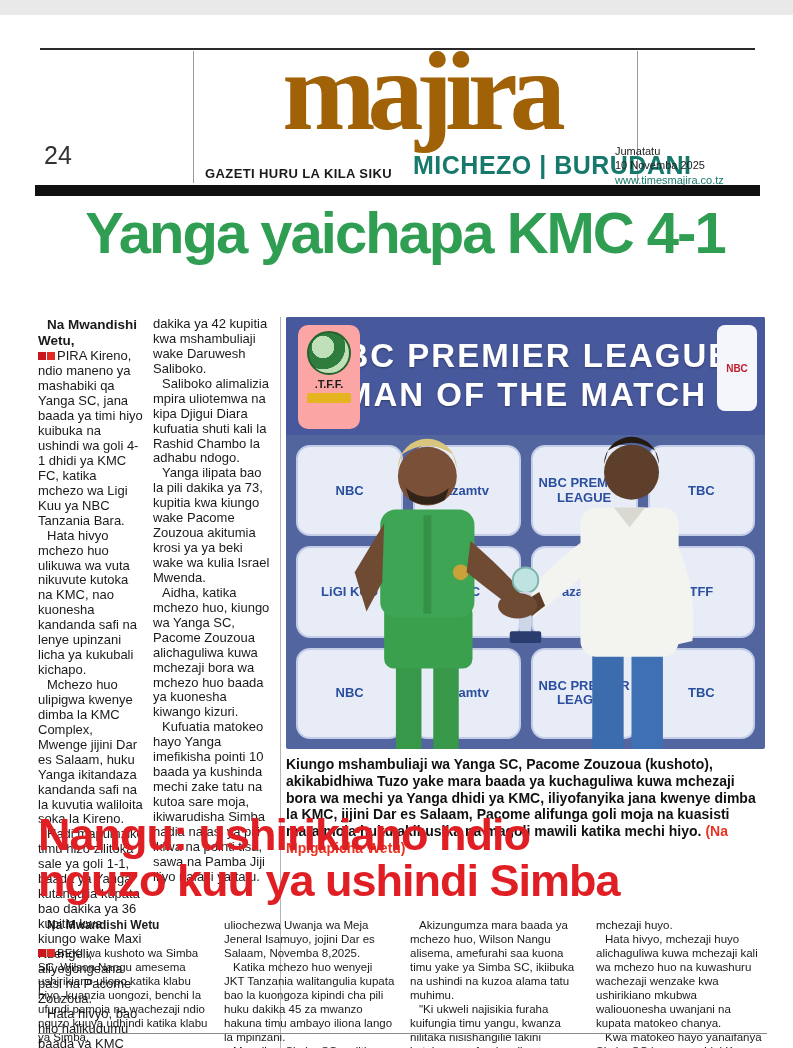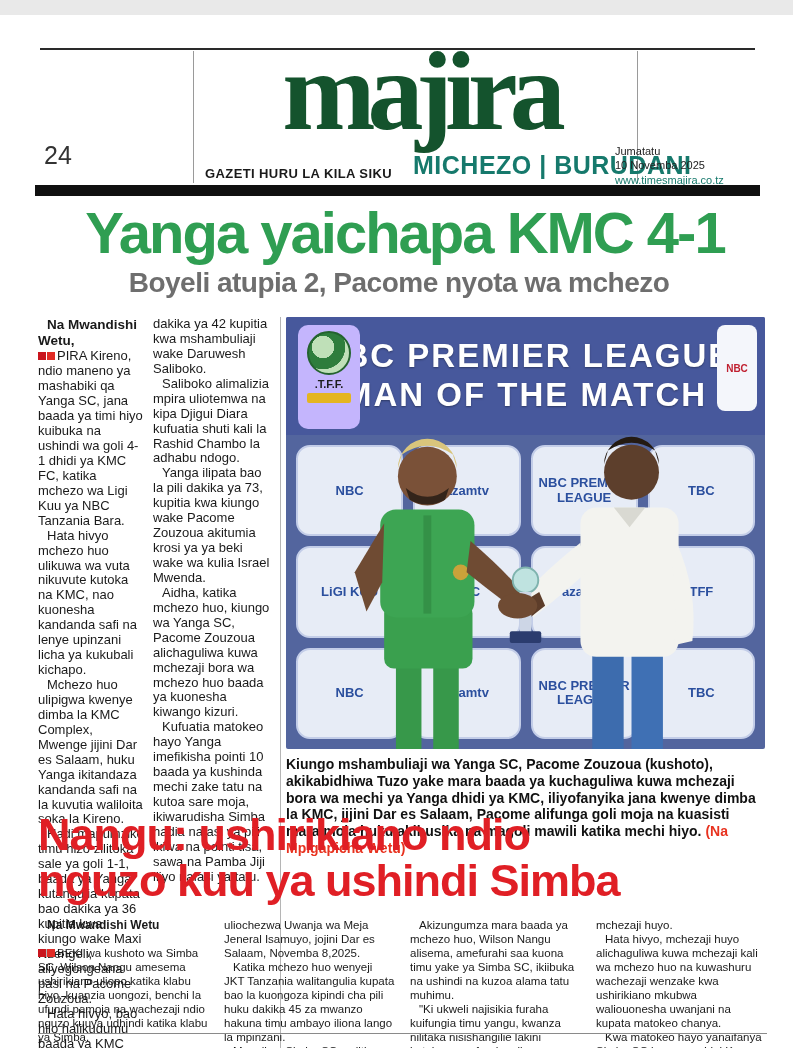--- a/index.html
+++ b/index.html
@@ -5,21 +5,21 @@
   html,body{margin:0;padding:0;background:#e9e9e9;}
   .page{position:relative;width:793px;height:1048px;background:#ffffff;margin:15px auto;
         font-family:"Liberation Sans",sans-serif;color:#1a1a1a;overflow:hidden;}
   
   .top-rule{position:absolute;left:40px;right:38px;top:33px;height:2px;background:#2a2a2a;}
   .page-num{position:absolute;left:44px;top:126px;font-size:25px;color:#333;}
   .vline{position:absolute;top:36px;height:132px;width:1px;background:#9a9a9a;}
   .vline.v1{left:193px;} .vline.v2{left:637px;}
   .logo{position:absolute;left:215px;top:18px;width:410px;text-align:center;
         font-family:"Liberation Serif",serif;font-weight:bold;font-size:112px;
-        letter-spacing:-8px;color:#14532d;line-height:1.05;}
+        letter-spacing:-8px;color:#a16207;line-height:1.05;}
   .tagline{position:absolute;left:205px;top:151px;font-size:13px;font-weight:bold;letter-spacing:.4px;}
   .section-label{position:absolute;left:413px;top:136px;font-size:25px;font-weight:bold;
         color:#16796c;letter-spacing:.5px;white-space:nowrap;}
   .dateblock{position:absolute;left:615px;top:129px;width:145px;
         font-size:11px;line-height:1.3;color:#222;}
   .dateblock .url{color:#16796c;font-weight:normal;}
   .black-bar{position:absolute;left:35px;right:33px;top:170px;height:11px;background:#101010;}
   
   .headline1{position:absolute;left:30px;right:13px;top:184px;text-align:center;
         font-size:58px;font-weight:bold;letter-spacing:-2px;color:#2f9e52;white-space:nowrap;}
@@ -35,21 +35,21 @@
   .a1col p.pfirst,.a2col p.pfirst{text-indent:0;}
   .sq{display:inline-block;width:8px;height:8px;background:#c9151d;margin-right:1px;vertical-align:baseline;}
   .sq.sq2{background:#e02a24;margin-right:2px;}
   
   .photo-wrap{flex:1;border-left:1px solid #b5b5b5;padding-left:5px;}
   .photo{position:relative;width:100%;height:432px;background:#53659e;overflow:hidden;border-radius:2px;}
   .banner{position:absolute;left:0;right:0;top:0;height:118px;background:#47589c;
         display:flex;flex-direction:column;align-items:center;justify-content:center;
         color:#fff;font-weight:bold;letter-spacing:2px;text-align:center;}
   .banner .bl{font-size:33px;line-height:1.18;text-shadow:0 1px 2px rgba(0,0,0,.35);white-space:nowrap;}
-  .tff-badge{position:absolute;left:12px;top:8px;width:62px;height:98px;background:#c4b5fd;
+  .tff-badge{position:absolute;left:12px;top:8px;width:62px;height:98px;background:#fca5a5;
         border-radius:10px;display:flex;flex-direction:column;align-items:center;padding-top:6px;z-index:3;}
   .tff-ball{width:40px;height:40px;border-radius:50%;
         background:radial-gradient(circle at 35% 35%,#bfe0b8 0 30%,#2e7d3c 31% 60%,#bfe0b8 61%);
         border:2px solid #24632f;}
   .tff-txt{font-size:11px;font-weight:bold;color:#1d1d1d;margin-top:3px;}
   .tff-bar{width:44px;height:10px;background:#e4b520;border-radius:2px;margin-top:3px;}
   .corner-logo{position:absolute;right:8px;top:8px;width:40px;height:86px;background:#f4f6fb;
         border-radius:8px;color:#c02030;font-weight:bold;font-size:10px;display:flex;
         align-items:center;justify-content:center;text-align:center;z-index:3;}
   .tiles{position:absolute;left:0;right:0;top:118px;bottom:0;display:grid;
@@ -82,21 +82,20 @@
   <div class="tagline">GAZETI HURU LA KILA SIKU</div>
   <div class="section-label">MICHEZO  |  BURUDANI</div>
   <div class="dateblock">
     <div>Jumatatu</div>
     <div>10 Novemba 2025</div>
     <div class="url">www.timesmajira.co.tz</div>
   </div>
   <div class="black-bar"></div>
 
   <div class="headline1">Yanga yaichapa KMC 4-1</div>
-  <div class="headline2">Boyeli atupia 2, Pacome nyota wa mchezo</div>
 
   <div class="article1">
     <div class="a1col c1">
       <p class="byline">Na  Mwandishi Wetu,</p>
       <p class="pfirst"><span class="sq"></span><span class="sq sq2"></span><span>PIRA Kireno, ndio maneno ya mashabiki qa Yanga SC, jana baada ya timi hiyo kuibuka na ushindi wa goli 4-1 dhidi ya KMC FC, katika mchezo wa Ligi Kuu ya NBC Tanzania Bara.</span></p>
       <p>Hata hivyo mchezo huo ulikuwa wa vuta nikuvute kutoka na KMC, nao kuonesha kandanda safi na lenye upinzani licha ya kukubali kichapo.</p>
       <p>Mchezo huo ulipigwa kwenye dimba la KMC Complex, Mwenge jijini Dar es Salaam, huku Yanga ikitandaza kandanda safi na la kuvutia waliloita soka la Kireno.</p>
       <p>Hadi mapumziko timu hizo zilitoka sale ya goli 1-1, baada ya Yanga kutangulia kupata bao dakika ya 36 kupitia kwa  kiungo wake Maxi Nzengeli, aliyegongeana pasi na  Pacome Zouzoua.</p>
       <p>Hata hivyo, bao hilo halikudumu  baada ya KMC  kusawazishwa</p>
     </div>

